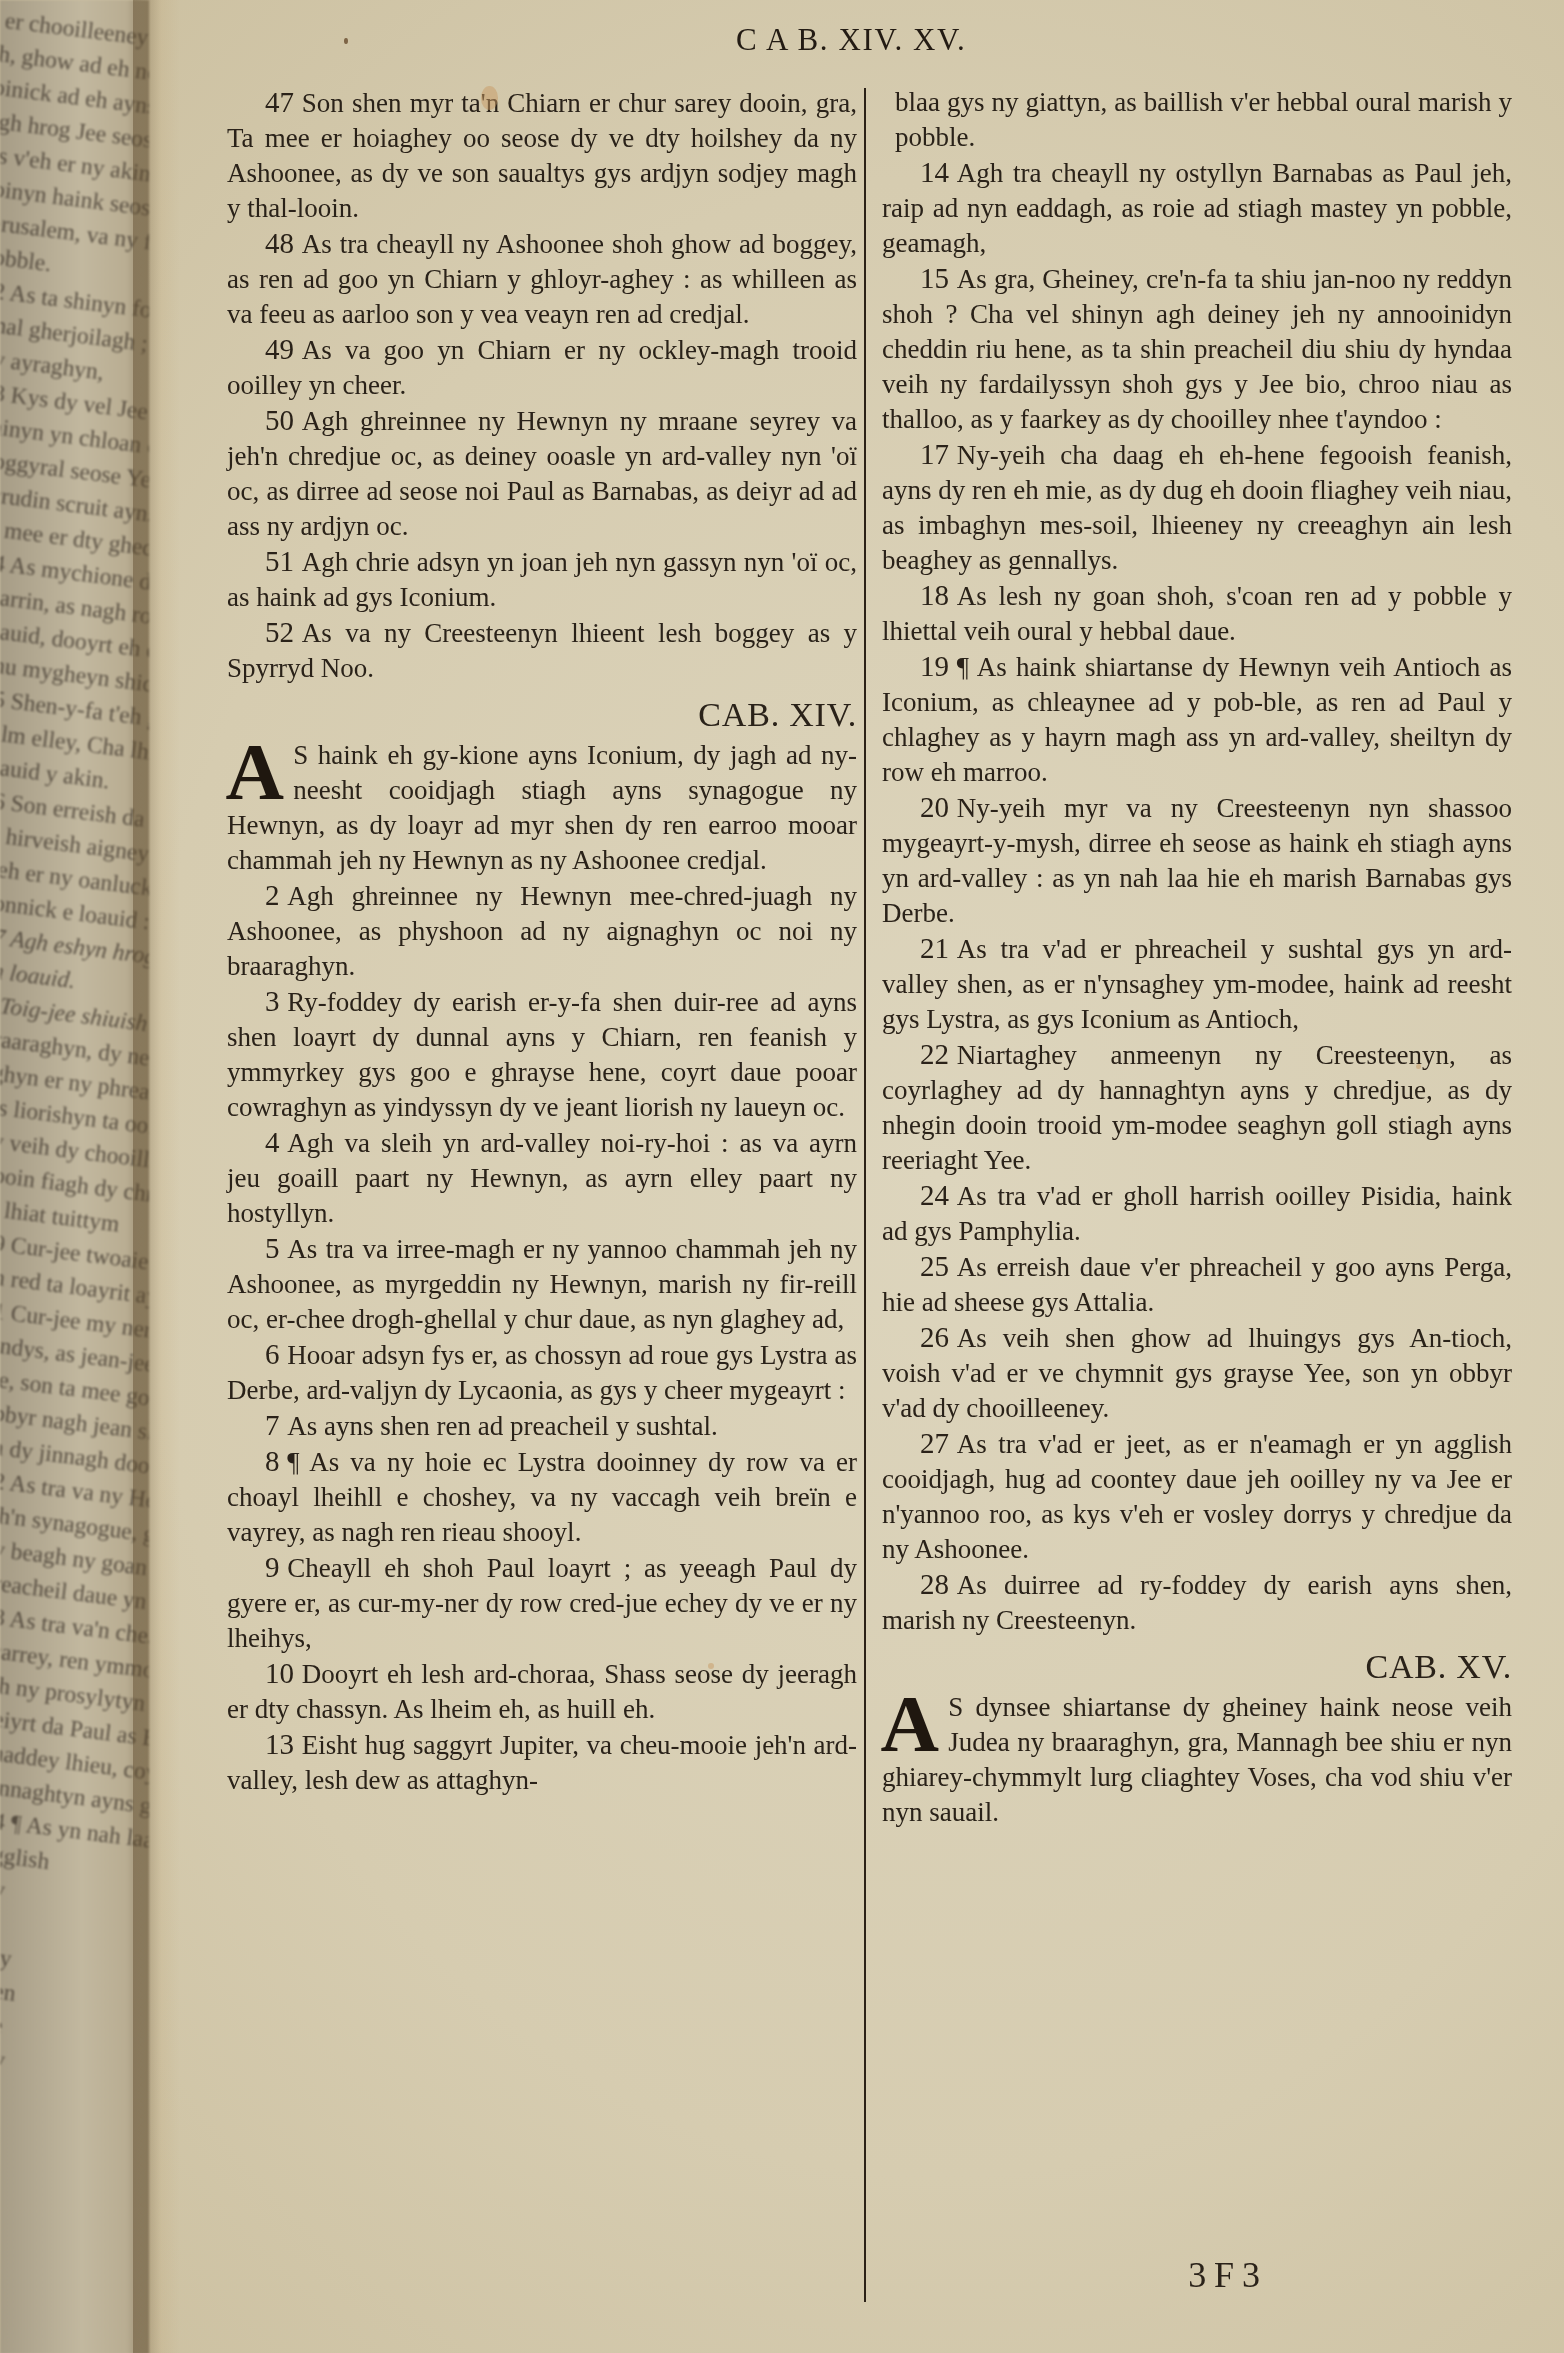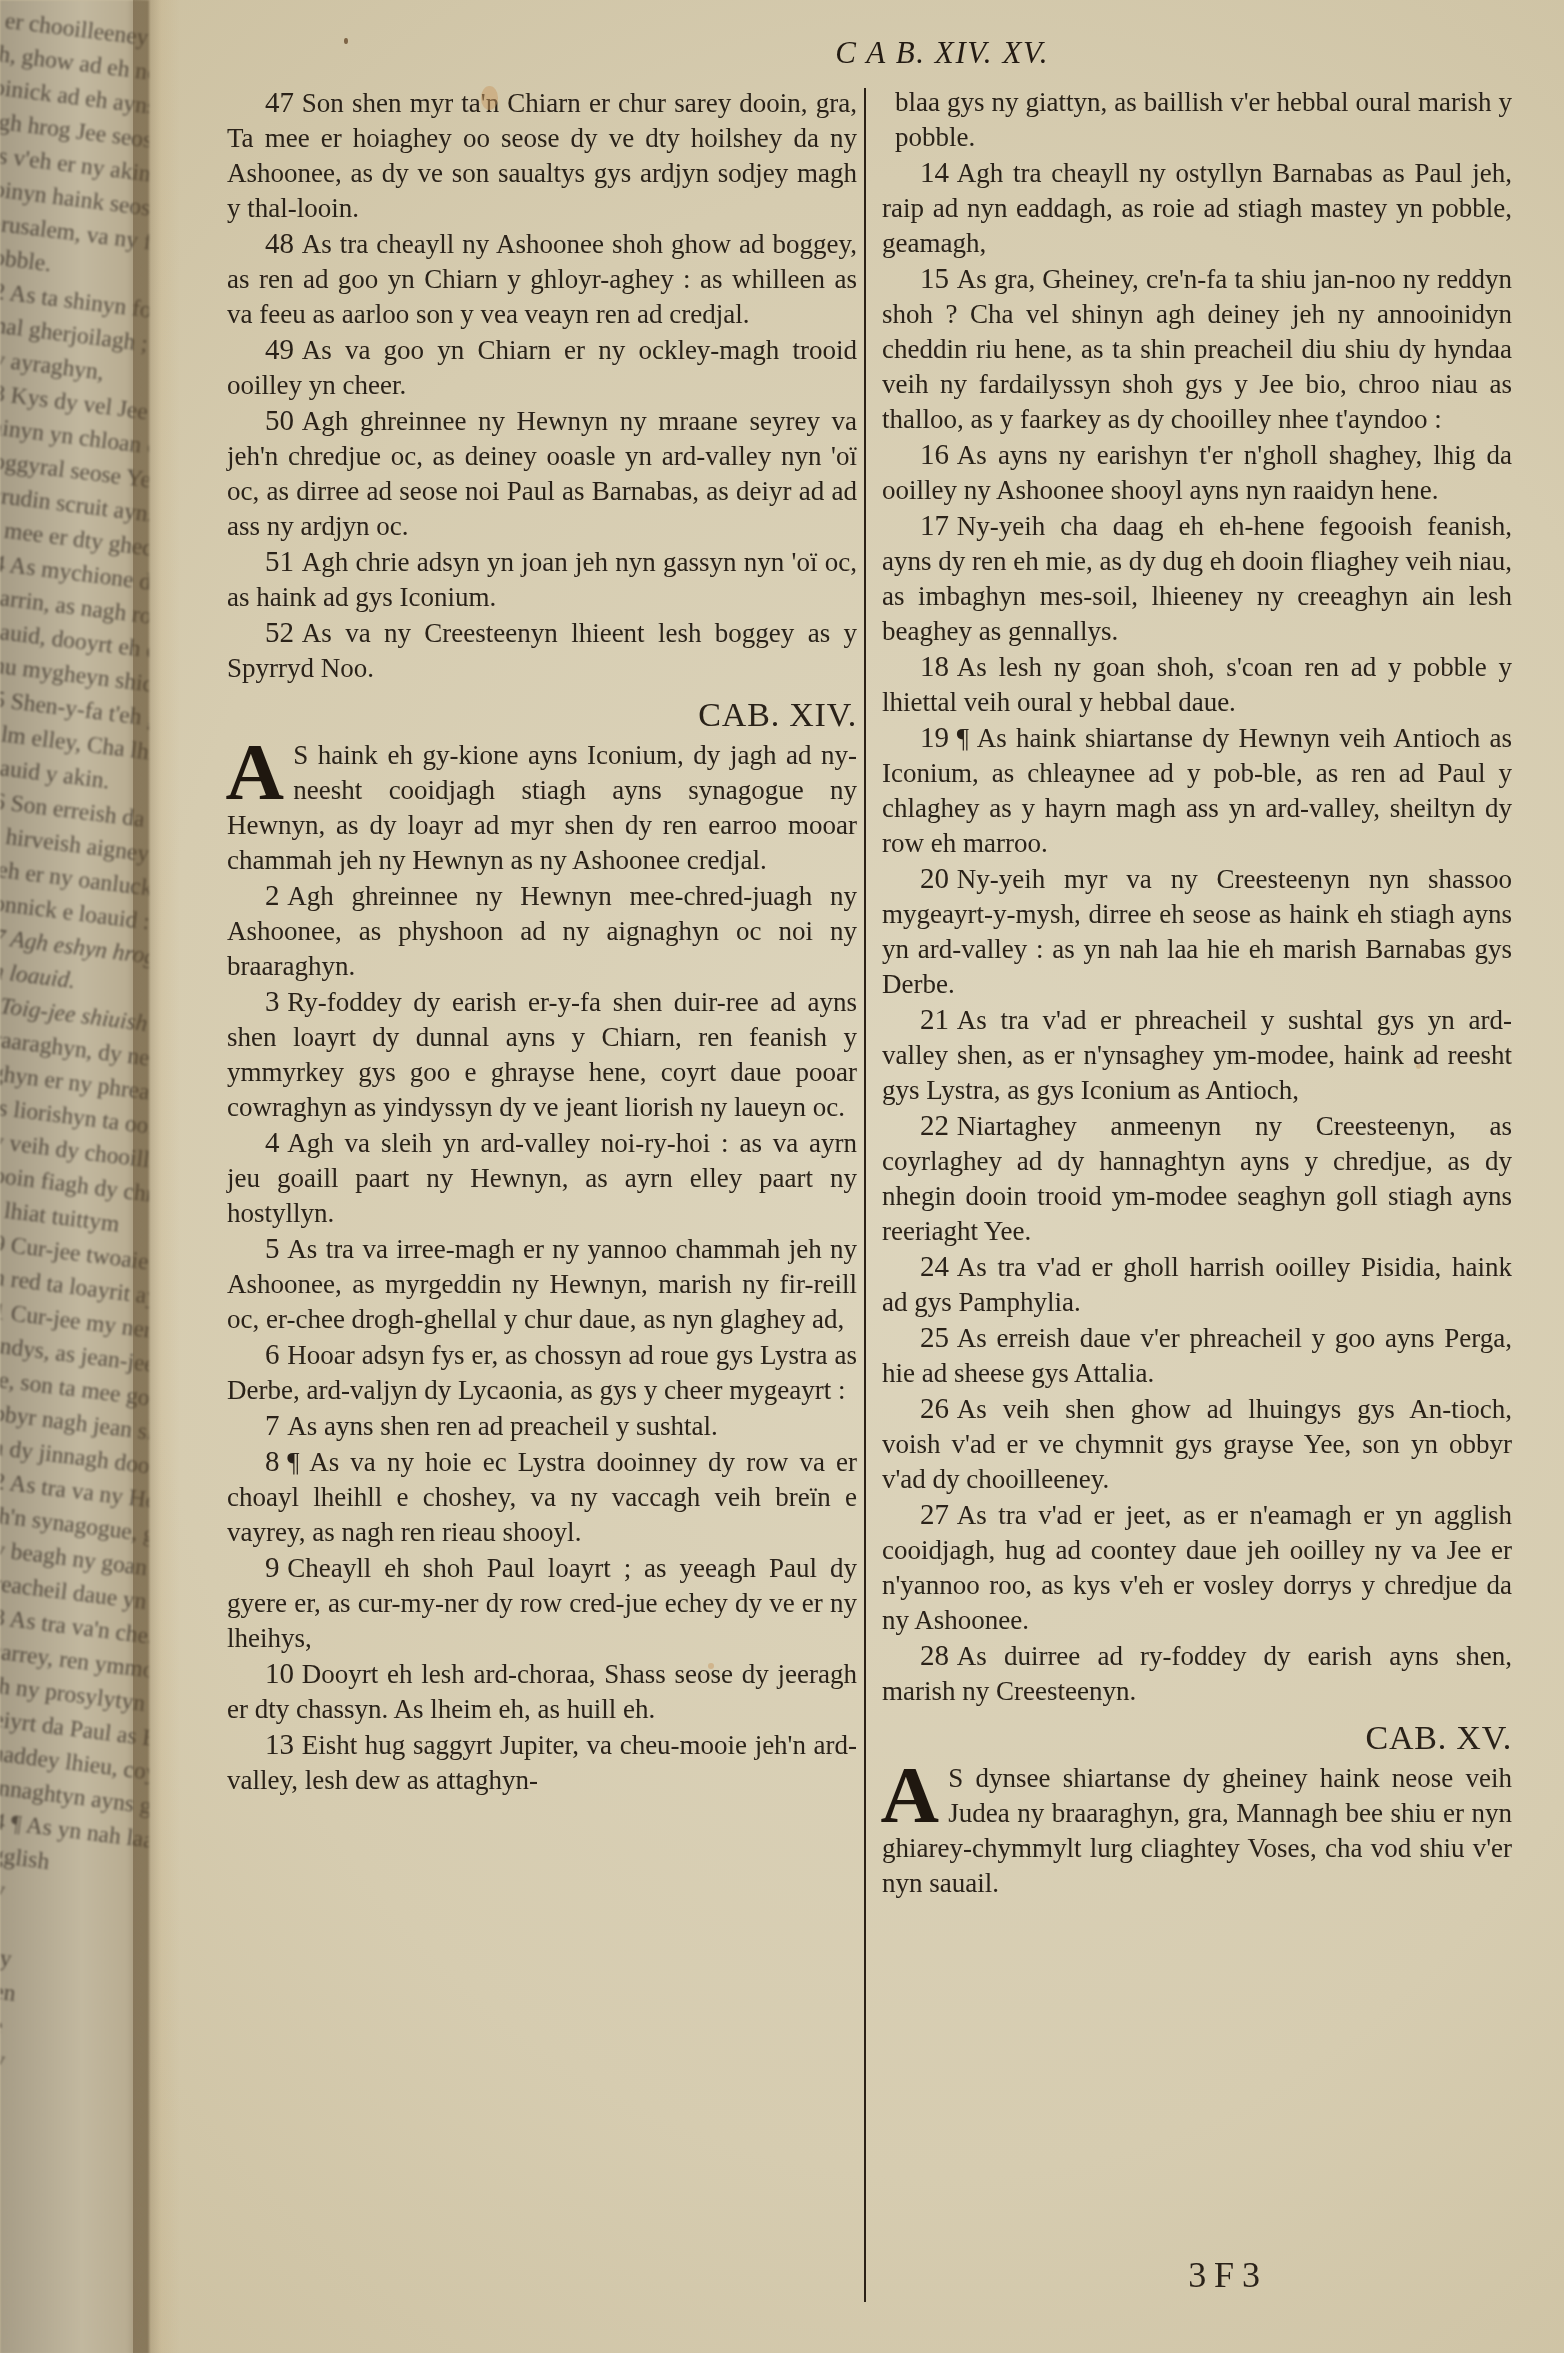--- a/index.html
+++ b/index.html
@@ -25,22 +25,22 @@
     white-space: nowrap; font-size: 23.5px; line-height: 34px; color: #3a3128;
     opacity: 0.75; transform: rotate(7deg); transform-origin: left top;
     margin-left: -15.6px;
   }
   #facing-page .fp-line.italic { font-style: italic; }
   #gutter-shadow {
     position: absolute; left: 133px; top: 0; width: 47px; height: 2354px;
     background: linear-gradient(to right, rgba(90,70,40,0.45), rgba(180,150,100,0.15) 60%, rgba(0,0,0,0));
   }
   #running-head {
-    position: absolute; top: 35px; left: 736px; width: 313px; text-align: right;
-    font-size: 31px; letter-spacing: 1.6px; color: #231b13; font-style: italic;
+    position: absolute; top: 22px; left: 736px; width: 313px; text-align: left;
+    font-size: 31px; letter-spacing: 1.6px; color: #231b13;
   }
   .column {
     position: absolute; top: 85px; width: 630px;
     font-size: 27px; line-height: 35px; text-align: justify;
     hyphens: manual;
   }
   #col-left { left: 227px; }
   #col-right { left: 882px; }
   #col-rule {
     position: absolute; left: 864px; top: 88px; width: 2.3px; height: 2214px;
@@ -154,21 +154,20 @@
       <p class="verse"><span class="vnum">8</span><span>¶ As va ny hoie ec Lystra dooinney dy row va er choayl lheihll e choshey, va ny vaccagh veih breïn e vayrey, as nagh ren rieau shooyl.</span></p>
       <p class="verse"><span class="vnum">9</span><span>Cheayll eh shoh Paul loayrt ; as yeeagh Paul dy gyere er, as cur-my-ner dy row cred-jue echey dy ve er ny lheihys,</span></p>
       <p class="verse"><span class="vnum">10</span><span>Dooyrt eh lesh ard-choraa, Shass seose dy jeeragh er dty chassyn. As lheim eh, as huill eh.</span></p>
       <p class="verse"><span class="vnum">13</span><span>Eisht hug saggyrt Jupiter, va cheu-mooie jeh'n ard-valley, lesh dew as attaghyn-</span></p>
     </div>
   <div id="col-rule"></div>
   <div id="col-right" class="column">
       <p class="verse" style="text-indent: 0px; margin-left: 13px;">blaa gys ny giattyn, as baillish v'er hebbal oural marish y pobble.</p>
       <p class="verse"><span class="vnum">14</span><span>Agh tra cheayll ny ostyllyn Barnabas as Paul jeh, raip ad nyn eaddagh, as roie ad stiagh mastey yn pobble, geamagh,</span></p>
       <p class="verse"><span class="vnum">15</span><span>As gra, Gheiney, cre'n-fa ta shiu jan-noo ny reddyn shoh ? Cha vel shinyn agh deiney jeh ny annooinidyn cheddin riu hene, as ta shin preacheil diu shiu dy hyndaa veih ny fardailyssyn shoh gys y Jee bio, chroo niau as thalloo, as y faarkey as dy chooilley nhee t'ayndoo :</span></p>
-      <p class="verse"><span class="vnum">16</span><span>As ayns ny earishyn t'er n'gholl shaghey, lhig da ooilley ny Ashoonee shooyl ayns nyn raaidyn hene.</span></p>
       <p class="verse"><span class="vnum">17</span><span>Ny-yeih cha daag eh eh-hene fegooish feanish, ayns dy ren eh mie, as dy dug eh dooin fliaghey veih niau, as imbaghyn mes-soil, lhieeney ny creeaghyn ain lesh beaghey as gennallys.</span></p>
       <p class="verse"><span class="vnum">18</span><span>As lesh ny goan shoh, s'coan ren ad y pobble y lhiettal veih oural y hebbal daue.</span></p>
       <p class="verse"><span class="vnum">19</span><span>¶ As haink shiartanse dy Hewnyn veih Antioch as Iconium, as chleaynee ad y pob-ble, as ren ad Paul y chlaghey as y hayrn magh ass yn ard-valley, sheiltyn dy row eh marroo.</span></p>
       <p class="verse"><span class="vnum">20</span><span>Ny-yeih myr va ny Creesteenyn nyn shassoo mygeayrt-y-mysh, dirree eh seose as haink eh stiagh ayns yn ard-valley : as yn nah laa hie eh marish Barnabas gys Derbe.</span></p>
       <p class="verse"><span class="vnum">21</span><span>As tra v'ad er phreacheil y sushtal gys yn ard-valley shen, as er n'ynsaghey ym-modee, haink ad reesht gys Lystra, as gys Iconium as Antioch,</span></p>
       <p class="verse"><span class="vnum">22</span><span>Niartaghey anmeenyn ny Creesteenyn, as coyrlaghey ad dy hannaghtyn ayns y chredjue, as dy nhegin dooin trooid ym-modee seaghyn goll stiagh ayns reeriaght Yee.</span></p>
       <p class="verse"><span class="vnum">24</span><span>As tra v'ad er gholl harrish ooilley Pisidia, haink ad gys Pamphylia.</span></p>
       <p class="verse"><span class="vnum">25</span><span>As erreish daue v'er phreacheil y goo ayns Perga, hie ad sheese gys Attalia.</span></p>
       <p class="verse"><span class="vnum">26</span><span>As veih shen ghow ad lhuingys gys An-tioch, voish v'ad er ve chymnit gys grayse Yee, son yn obbyr v'ad dy chooilleeney.</span></p>
       <p class="verse"><span class="vnum">27</span><span>As tra v'ad er jeet, as er n'eamagh er yn agglish cooidjagh, hug ad coontey daue jeh ooilley ny va Jee er n'yannoo roo, as kys v'eh er vosley dorrys y chredjue da ny Ashoonee.</span></p>

